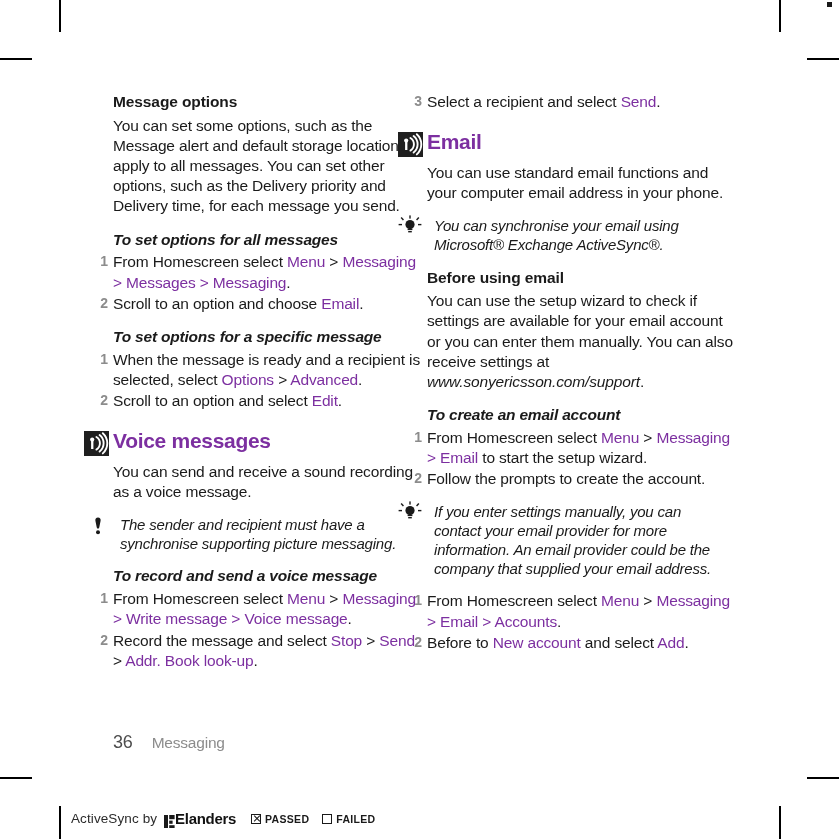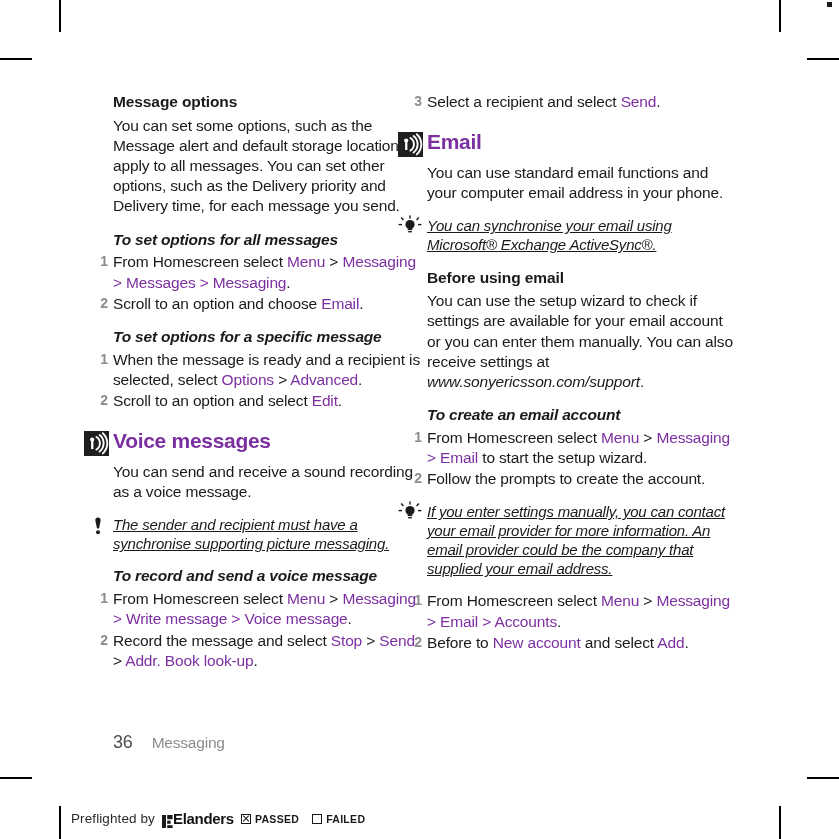--- a/index.html
+++ b/index.html
@@ -127,23 +127,22 @@
     position: absolute;
     left: -25px;
     top: 1px;
     width: 20px;
     height: 20px;
   }
   .callout p {
     font-size: 15px;
     font-style: italic;
     line-height: 1.27;
-    margin: 0;
+    margin: 7px;
     letter-spacing: -0.2px;
-    text-decoration: underline;
   }
   .callout.tip .callout-icon { left: -29px; top: -1px; width: 24px; height: 22px; }
 
   .hl { color: #7c2fa0; }
   .it { font-style: italic; }
 
   
   .page-footer {
     position: absolute;
     left: 113px;
@@ -187,20 +186,21 @@
   .preflight .pf-brand-name {
     font-size: 15px;
     font-weight: bold;
     color: #121212;
     letter-spacing: -0.3px;
   }
   .preflight .pf-state {
     display: flex;
     align-items: center;
     gap: 4px;
+    margin-left: 8px;
   }
   .preflight .pf-state + .pf-state { margin-left: 6px; }
   .pf-box {
     width: 10px; height: 10px;
     border: 1.3px solid #1a1a1a;
     position: relative;
     box-sizing: border-box;
   }
   .pf-box.checked::before,
   .pf-box.checked::after {
@@ -352,21 +352,21 @@
     </ol>
 
   </div>
 
   <div class="page-footer">
     <span class="folio">36</span>
     <span class="chapter">Messaging</span>
   </div>
 
   <div class="preflight">
-    <span class="pf-label">Preflighted by</span>
+    <span class="pf-label">ActiveSync by</span>
     <span class="pf-brand">
       <span class="pf-brand-mark">
         <svg viewBox="0 0 11 13" width="11" height="13" aria-hidden="true">
           <rect x="0" y="0" width="4" height="13" fill="#1a1a1a"></rect>
           <rect x="5.2" y="0" width="5.4" height="4.2" fill="#1a1a1a"></rect>
           <rect x="5.2" y="5.6" width="3.4" height="3.2" fill="#1a1a1a"></rect>
           <rect x="5.2" y="10.2" width="5.4" height="2.8" fill="#1a1a1a"></rect>
         </svg>
       </span>
       <span class="pf-brand-name">Elanders</span>

